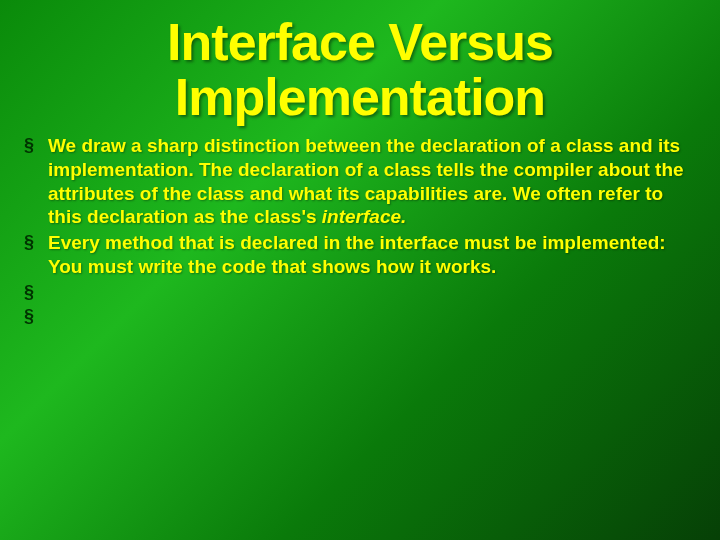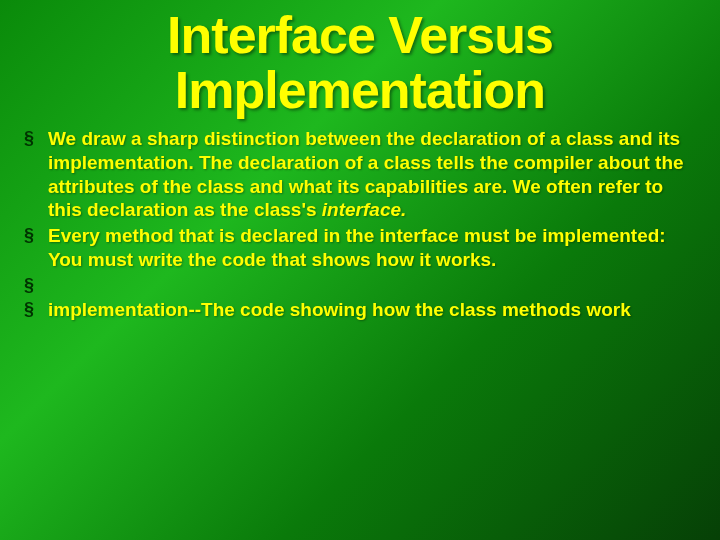--- a/index.html
+++ b/index.html
@@ -14,21 +14,21 @@
     font-family: Arial, Helvetica, sans-serif;
     overflow: hidden;
     position: relative;
   }
   .title {
     text-align: center;
     color: #ffff00;
     font-weight: bold;
     font-size: 52px;
     line-height: 1.05;
-    padding: 8px 20px 10px 20px;
+    padding: 15px 20px 10px 20px;
     text-shadow: 2px 2px 3px rgba(0,0,0,0.4);
     letter-spacing: -1px;
   }
   .content {
     padding: 0 24px 0 24px;
   }
   .bullet-item {
     display: flex;
     align-items: flex-start;
     margin-bottom: 2px;
@@ -73,18 +73,15 @@
       <span>Every method that is declared in the interface must be implemented: You must write the code that shows how it works.</span><span class="italic"></span><span></span>
     </div>
   </div>
 
   <div class="bullet-item">
     <div class="bullet-mark">§</div>
   </div>
 
   <div class="bullet-item">
     <div class="bullet-mark">§</div>
-    <div class="bullet-text">
-      <span>implementation--The code showing how the class methods work</span><span class="italic"></span><span></span>
-    </div>
   </div>
 
 </div>
 
 </body></html>

